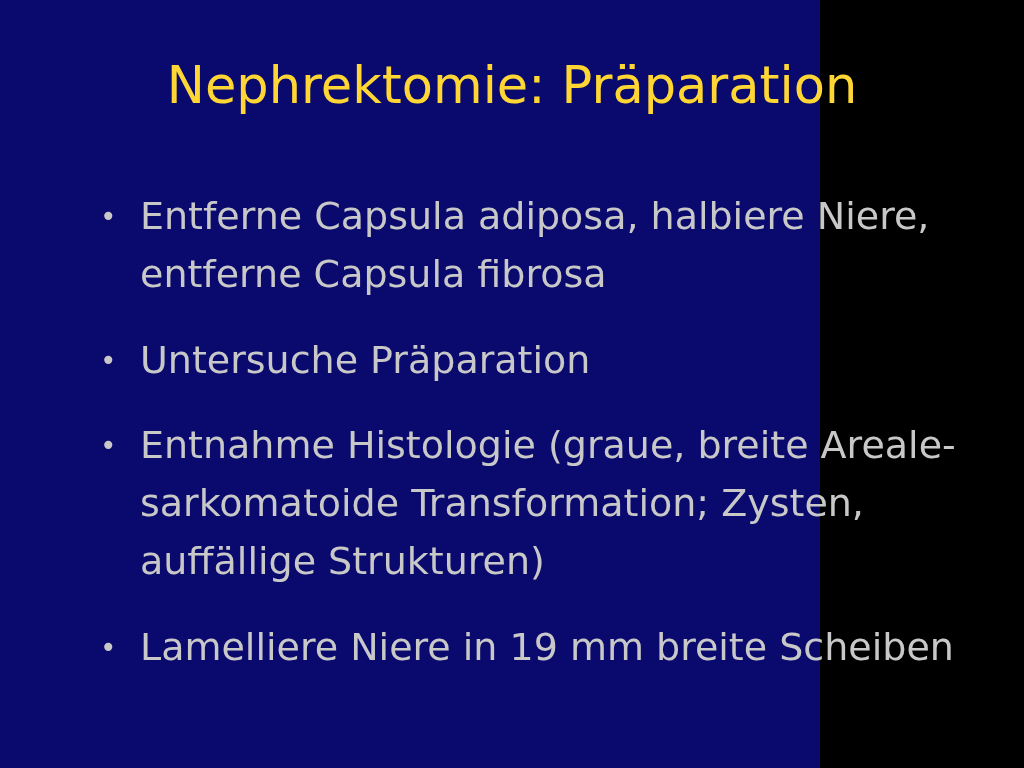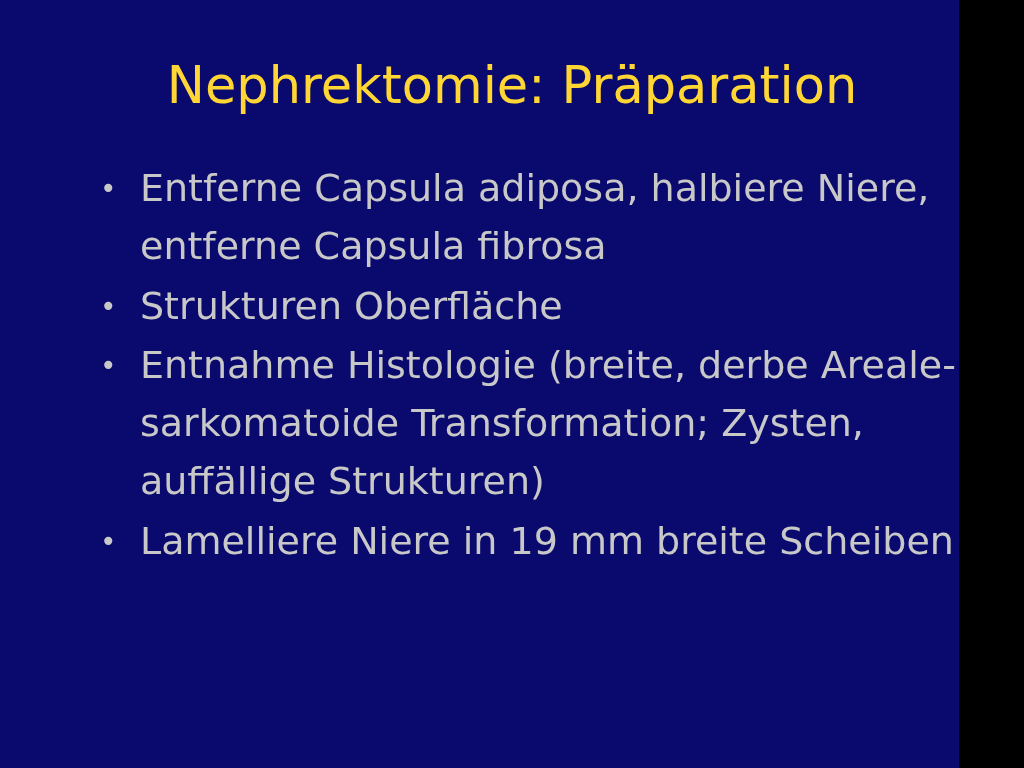--- a/index.html
+++ b/index.html
@@ -8,21 +8,21 @@
     background: #000000;
   }
   body {
     width: 1024px;
     height: 768px;
     overflow: hidden;
     font-family: "DejaVu Sans", sans-serif;
   }
   .slide {
     position: relative;
-    width: 959px;
+    width: 820px;
     height: 768px;
     background: #0a0a6e;
     box-sizing: border-box;
     padding-left: 8px;
   }
   .slide-title {
     position: absolute;
     top: 58px;
     left: 0;
     width: 1024px;
@@ -55,44 +55,45 @@
   .bullet-marker {
     position: absolute;
     left: 8px;
     top: 0;
     color: #c8c8c8;
     font-size: 28px;
     line-height: 2.05;
   }
   .bullet-text {
     display: block;
+    margin-top: 28px;
   }
 </style>
 </head>
 <body>
 
 <div class="slide">
 
   <div class="slide-title">Nephrektomie: Präparation</div>
 
   <ul class="bullet-list">
 
     <li class="bullet-item">
       <span class="bullet-marker">•</span>
       <span class="bullet-text">Entferne Capsula adiposa, halbiere Niere, entferne Capsula fibrosa</span>
     </li>
 
     <li class="bullet-item">
       <span class="bullet-marker">•</span>
-      <span class="bullet-text">Strukturen Oberfläche</span>
+      <span class="bullet-text">Untersuche Präparation</span>
     </li>
 
     <li class="bullet-item">
       <span class="bullet-marker">•</span>
-      <span class="bullet-text">Entnahme Histologie (breite, derbe Areale-sarkomatoide Transformation; Zysten, auffällige Strukturen)</span>
+      <span class="bullet-text">Entnahme Histologie (graue, breite Areale-sarkomatoide Transformation; Zysten, auffällige Strukturen)</span>
     </li>
 
     <li class="bullet-item">
       <span class="bullet-marker">•</span>
       <span class="bullet-text">Lamelliere Niere in 19 mm breite Scheiben</span>
     </li>
 
   </ul>
 
 </div>

